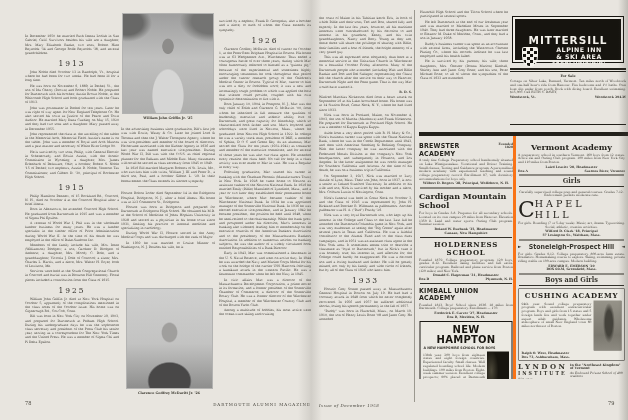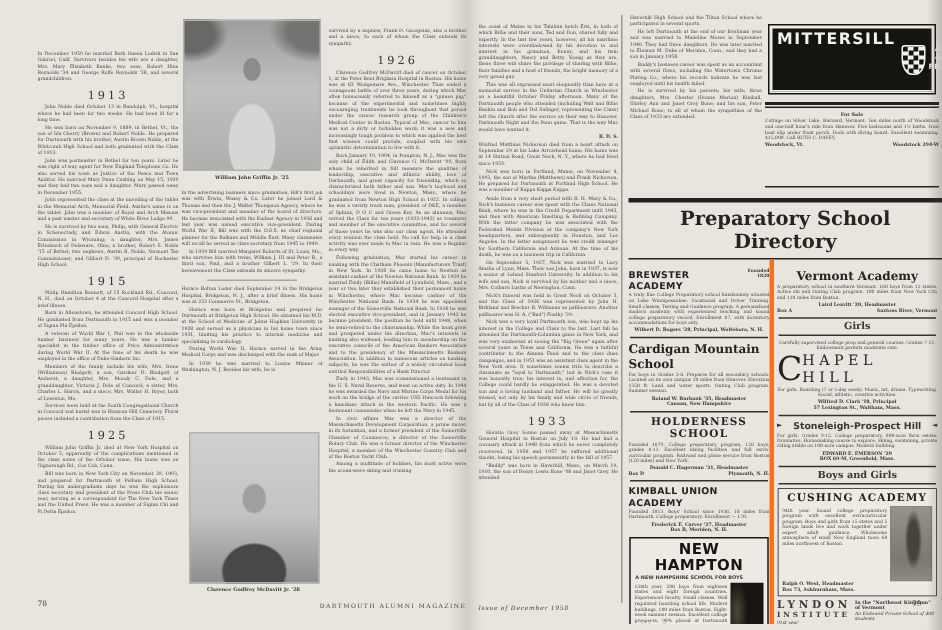--- a/index.html
+++ b/index.html
@@ -19,21 +19,21 @@
   .photo{position:absolute;box-shadow:0 0 0 1px #b5b2aa inset;filter:saturate(.1)}
   .cap{font-size:6.6px;font-weight:bold;text-align:center;color:#3a382f}
   
   .foot{font-size:8px;letter-spacing:2px;color:#45433b}
   .pgno{font-size:10px;color:#45433b}
   
   .vrule{position:absolute;width:1px;background:#9b988f}
   
   .mit-outer{position:absolute;background:#efede7;border:1px solid #16140f;padding:1px}
   .mit-inner{background:#16140f;border:1px solid #efede7;height:100%;box-sizing:border-box;
-             display:flex;flex-direction:row;padding:2px 3px;color:#f4f2ec;font-family:"DejaVu Sans",sans-serif}
+             display:flex;flex-direction:column;padding:16px 3px;color:#f4f2ec;font-family:"DejaVu Sans",sans-serif}
   .mit-title{font-weight:bold;font-size:10.5px;letter-spacing:1px;text-align:center;line-height:11px}
   .mit-row{display:flex;flex:1;align-items:center}
   .shield{width:14px;height:18px;margin:1px 2px 1px 4px;border:1px solid #f4f2ec;
           border-radius:2px 2px 7px 7px/2px 2px 11px 11px;
           background:repeating-conic-gradient(#f4f2ec 0 25%,#16140f 0 50%) 0 0/7px 6px}
   .mit-lines{flex:1;text-align:center;line-height:6.6px}
   .mit-l1{font-weight:bold;font-size:6.3px;letter-spacing:.5px}
   .mit-l3{font-weight:bold;font-size:4.8px;letter-spacing:.6px}
   
   .hrT{height:2px;background:#23211b}
@@ -219,21 +219,20 @@
         <span>Woodstock, Vt.</span>
         <span>Woodstock 294-W</span>
       </div>
     </div>
   </div>
   <div class="hr1"></div>
 </div>
 
 <div class="dir" style="left:419px;top:132px;width:209px;height:270px">
   <div class="hrT" style="height:3px"></div>
-  <div class="dir-title">Preparatory School Directory</div>
   <div class="hr1"></div>
   <div class="dcols">
 
     <div class="dcolL clip">
       <div class="s2">
         <div style="margin-top:6px">
           <div class="brewhead">
             <span class="sn-sans">BREWSTER ACADEMY</span>
             <span class="founded">Founded 1820</span>
           </div>

